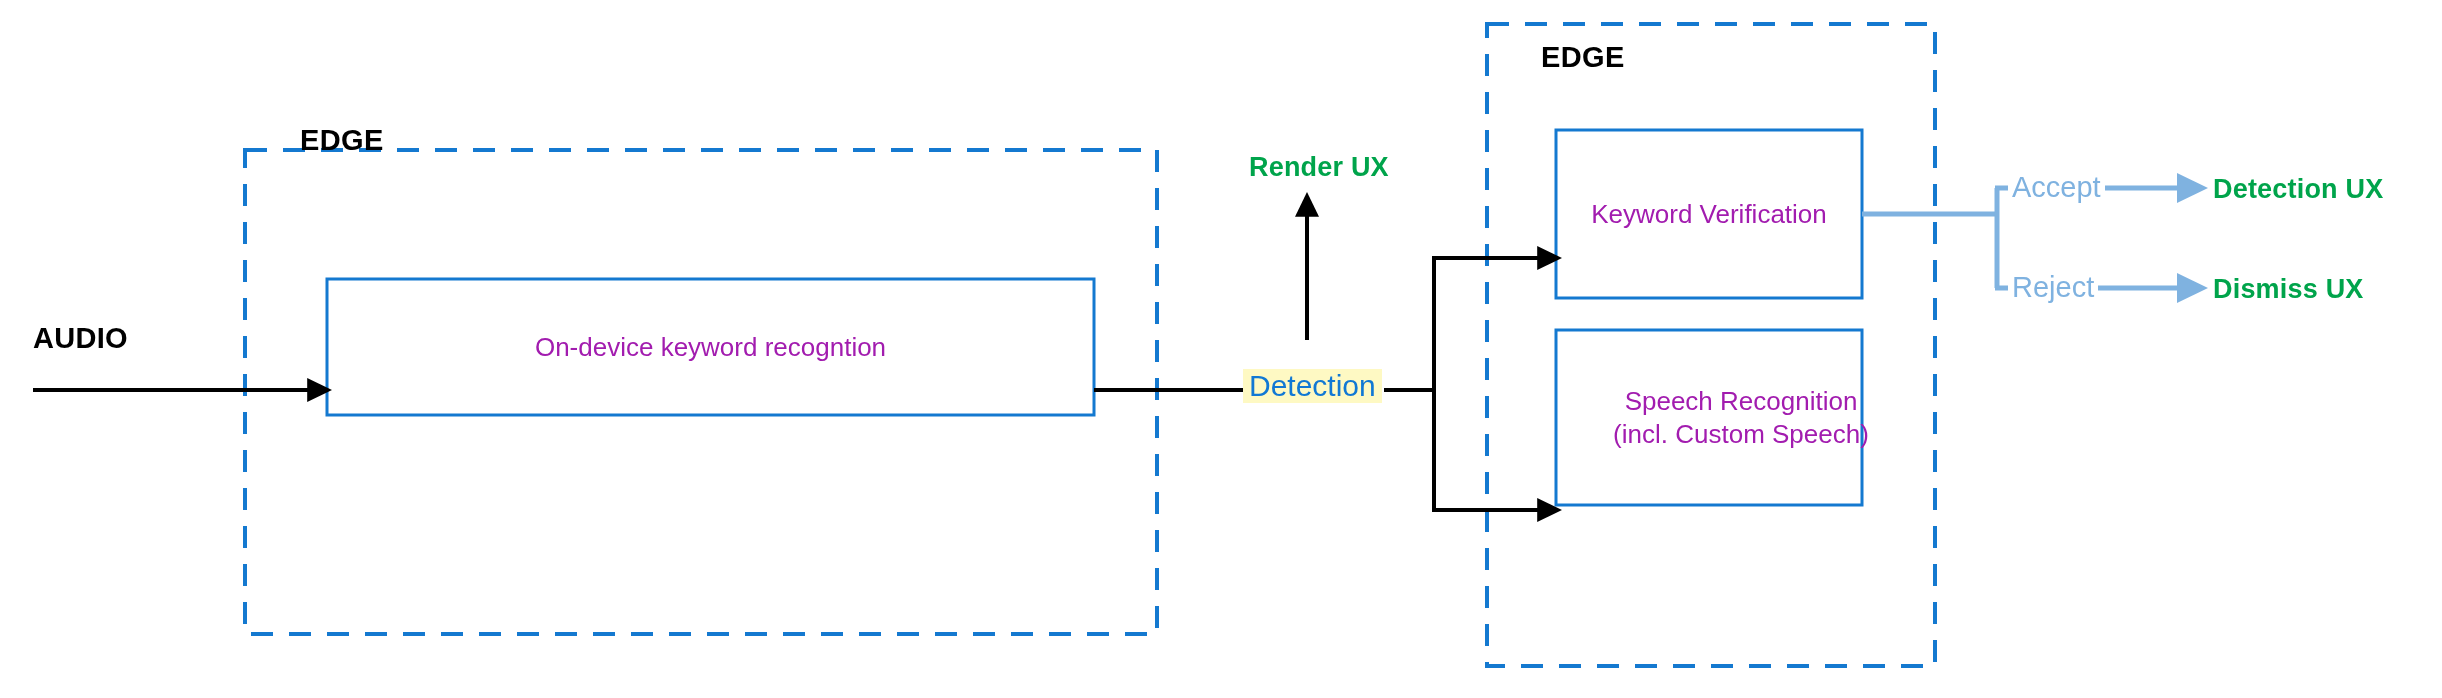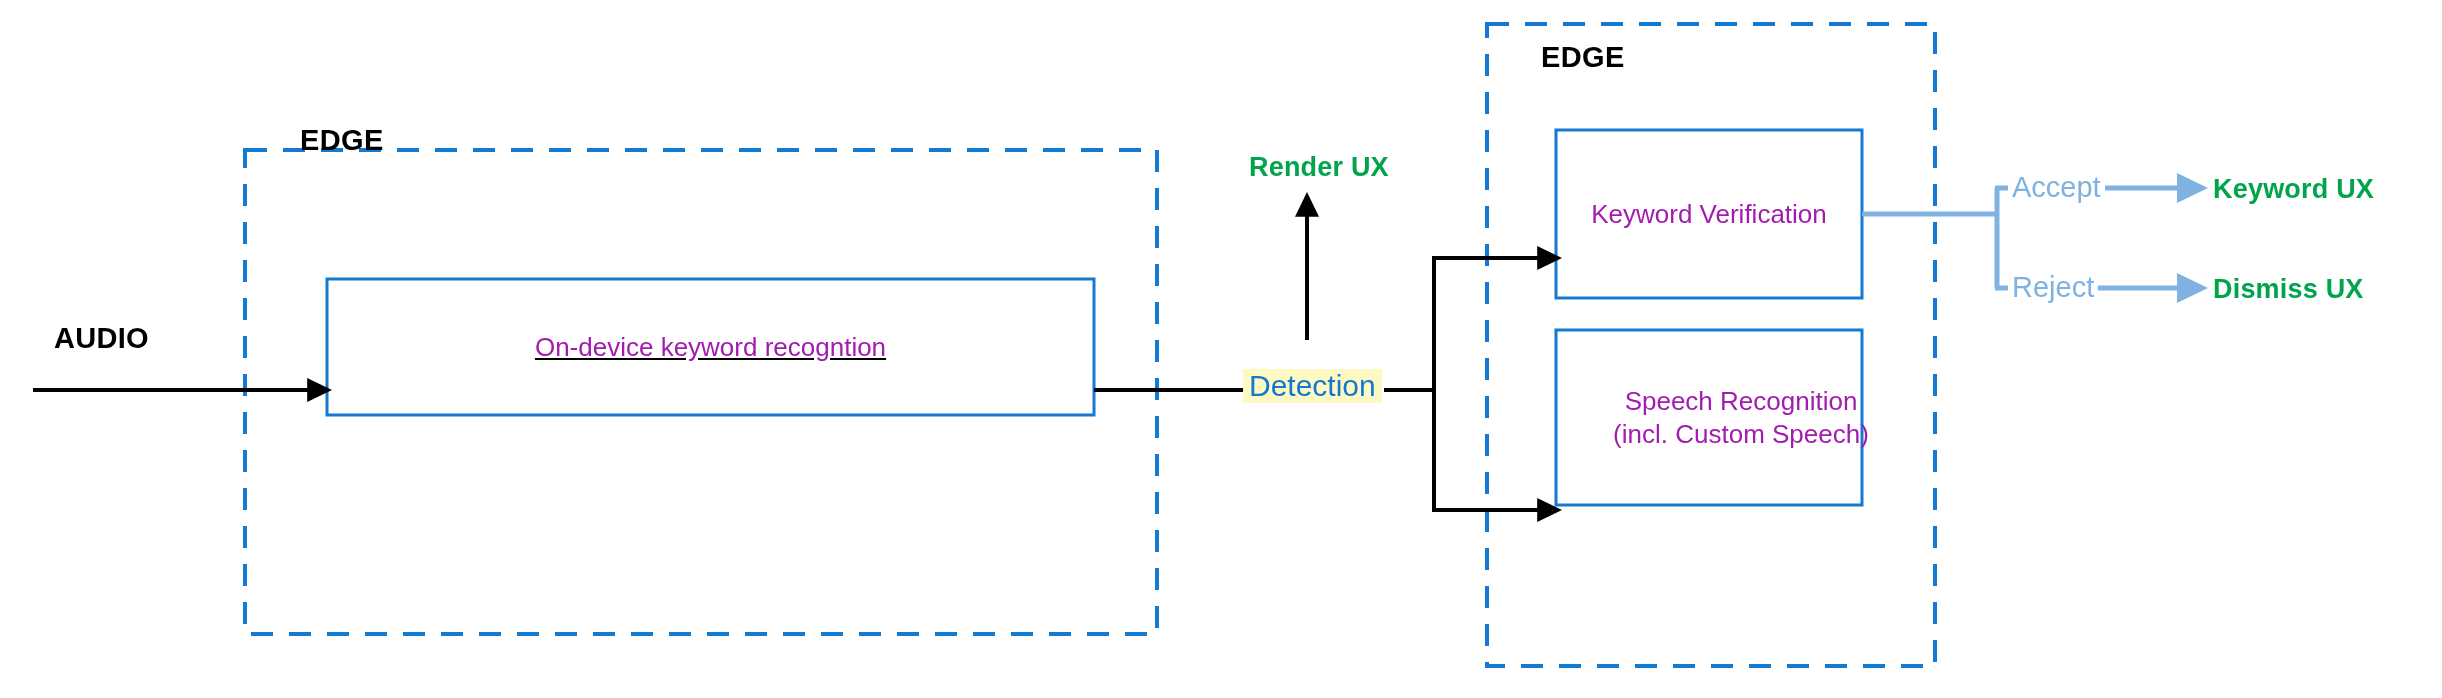--- a/index.html
+++ b/index.html
@@ -35,21 +35,20 @@
     font-weight: bold;
     color: #000000;
     letter-spacing: 0.4px;
   }
   
   .io-label {
     font-size: 29px;
     font-weight: bold;
     color: #000000;
     letter-spacing: 0.3px;
-    margin-left: 21px;
   }
   
   .box-text {
     font-size: 26px;
     color: #a21caf;
     text-align: center;
     width: 100%;
   }
   .box-text.two-line { line-height: 1.25; }
   
@@ -131,21 +130,21 @@
 
     <line x1="1995" y1="288" x2="2183" y2="288" stroke="#7fb2e0" stroke-width="5" marker-end="url(#arrow-lightblue)"></line>
   </svg>
 
   <div class="lbl zone-title" style="left:300px; top:124px;">EDGE</div>
 
   <div class="lbl zone-title" style="left:1541px; top:41px;">EDGE</div>
 
   <div class="lbl io-label" style="left:33px; top:322px;">AUDIO</div>
 
-  <div class="box-wrap" style="left:327px; top:279px; width:767px; height:136px;text-decoration:underline;">
+  <div class="box-wrap" style="left:327px; top:279px; width:767px; height:136px;">
     <span class="box-text">On-device keyword recogntion</span>
   </div>
 
   <div class="box-wrap" style="left:1556px; top:130px; width:306px; height:168px;">
     <span class="box-text">Keyword Verification</span>
   </div>
 
   <div class="box-wrap" style="left:1556px; top:330px; width:306px; height:175px;margin-left:32px;">
     <span class="box-text two-line">
       <span style="display:block;">Speech Recognition</span>
@@ -154,17 +153,17 @@
   </div>
 
   <div class="lbl flow-label" style="left:1243px; top:369px;">Detection</div>
 
   <div class="lbl ux-label" style="left:1249px; top:152px;">Render UX</div>
 
   <div class="lbl branch-label" style="left:2008px; top:171px;">Accept</div>
 
   <div class="lbl branch-label" style="left:2008px; top:271px;">Reject</div>
 
-  <div class="lbl ux-label" style="left:2213px; top:174px;">Keyword UX</div>
+  <div class="lbl ux-label" style="left:2213px; top:174px;">Detection UX</div>
 
   <div class="lbl ux-label" style="left:2213px; top:274px;">Dismiss UX</div>
 
 </div>
 
 </body></html>

